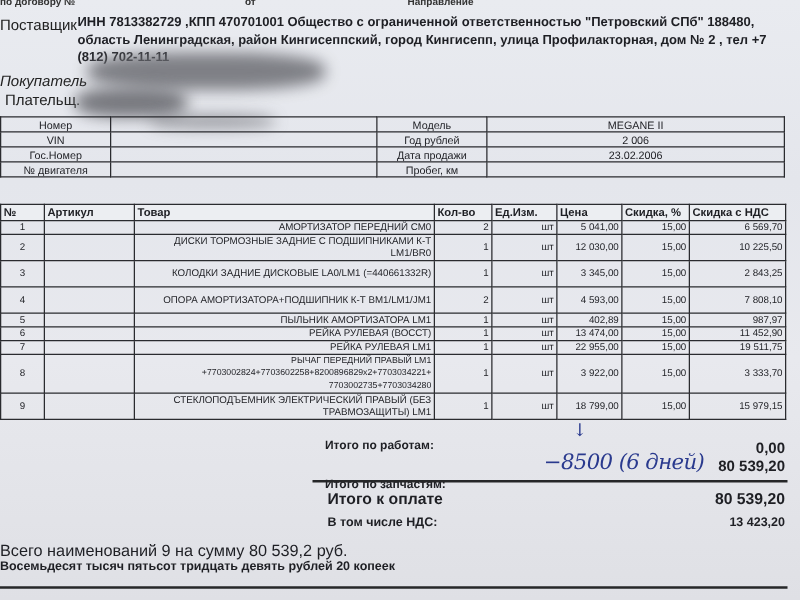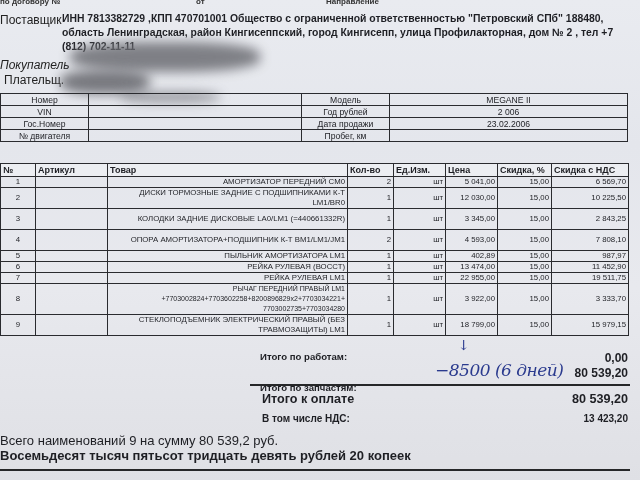--- a/index.html
+++ b/index.html
@@ -212,15 +212,15 @@
 
 <div class="abs rule" style="left:250px; top:384px; width:380px;"></div>
 
 <div class="abs big" style="left:262px; top:392px;">Итого к оплате</div>
 <div class="abs big" style="left:520px; top:392px; width:108px; text-align:right;">80 539,20</div>
 
 <div class="abs tot-l" style="left:262px; top:413px; font-size:10px;">В том числе НДС:</div>
 <div class="abs tot-v" style="left:520px; top:413px; width:108px; font-size:10px;">13 423,20</div>
 
 <div class="abs" style="left:0; top:433px; font-size:13px;">Всего наименований 9 на сумму 80 539,2 руб.</div>
-<div class="abs" style="left:0; top:448px; font-size:13px; font-weight:bold;">Восемьдесят тысяч пятьсот тридцать девять рублей 20 копеек</div>
+<div class="abs" style="left:0; top:448px; font-size:10px; font-weight:bold;">Восемьдесят тысяч пятьсот тридцать девять рублей 20 копеек</div>
 
 <div class="abs rule" style="left:0; top:469px; width:630px;"></div>
 
 </body></html>

